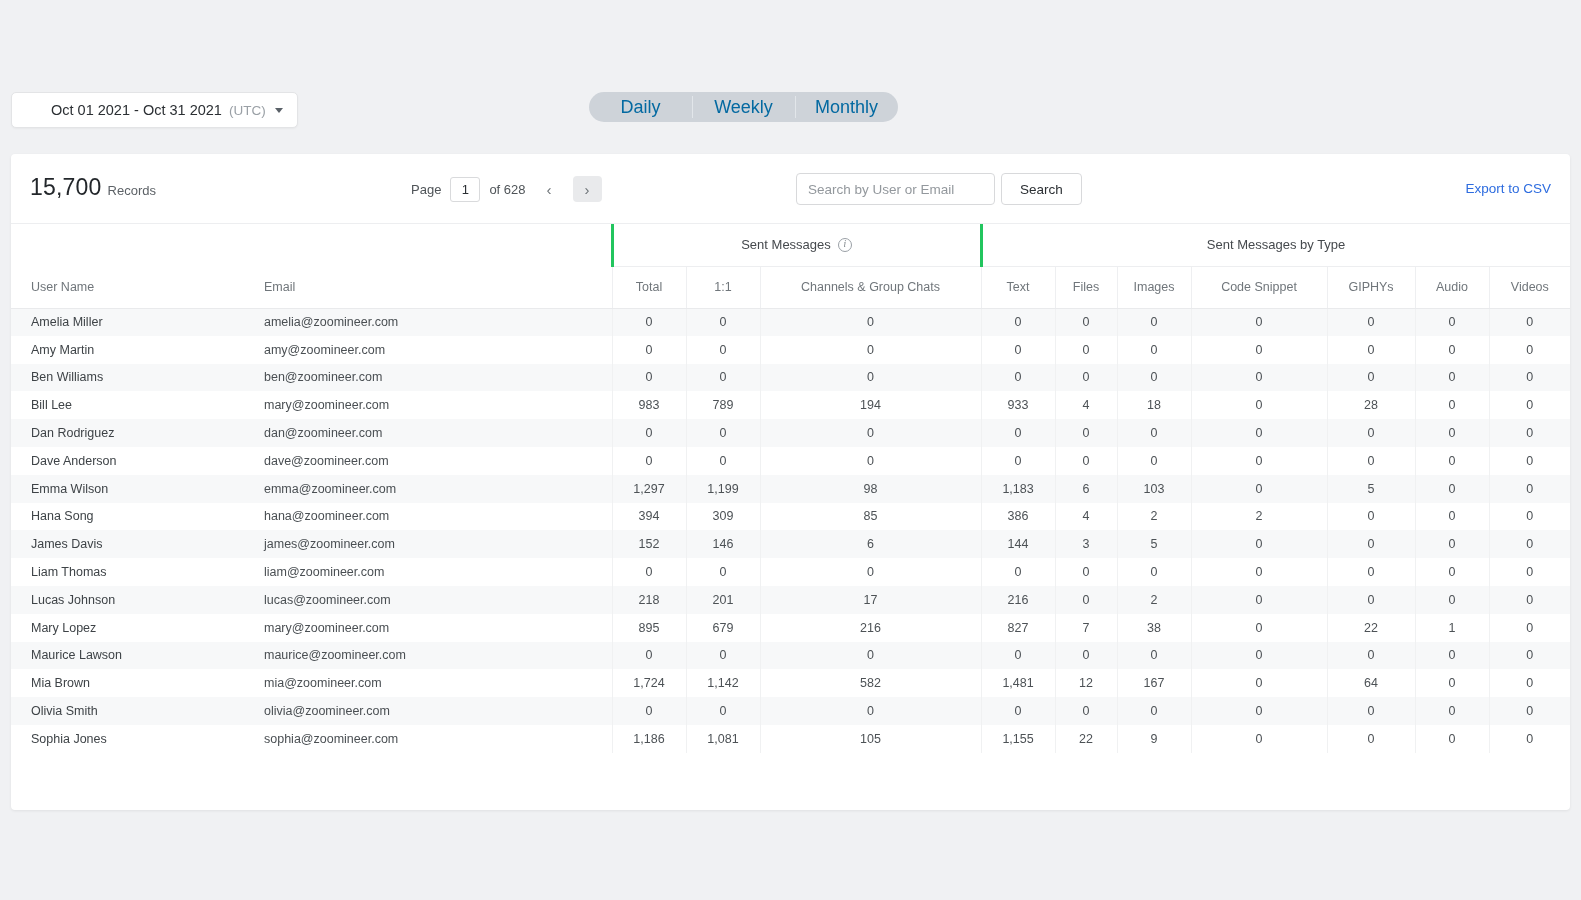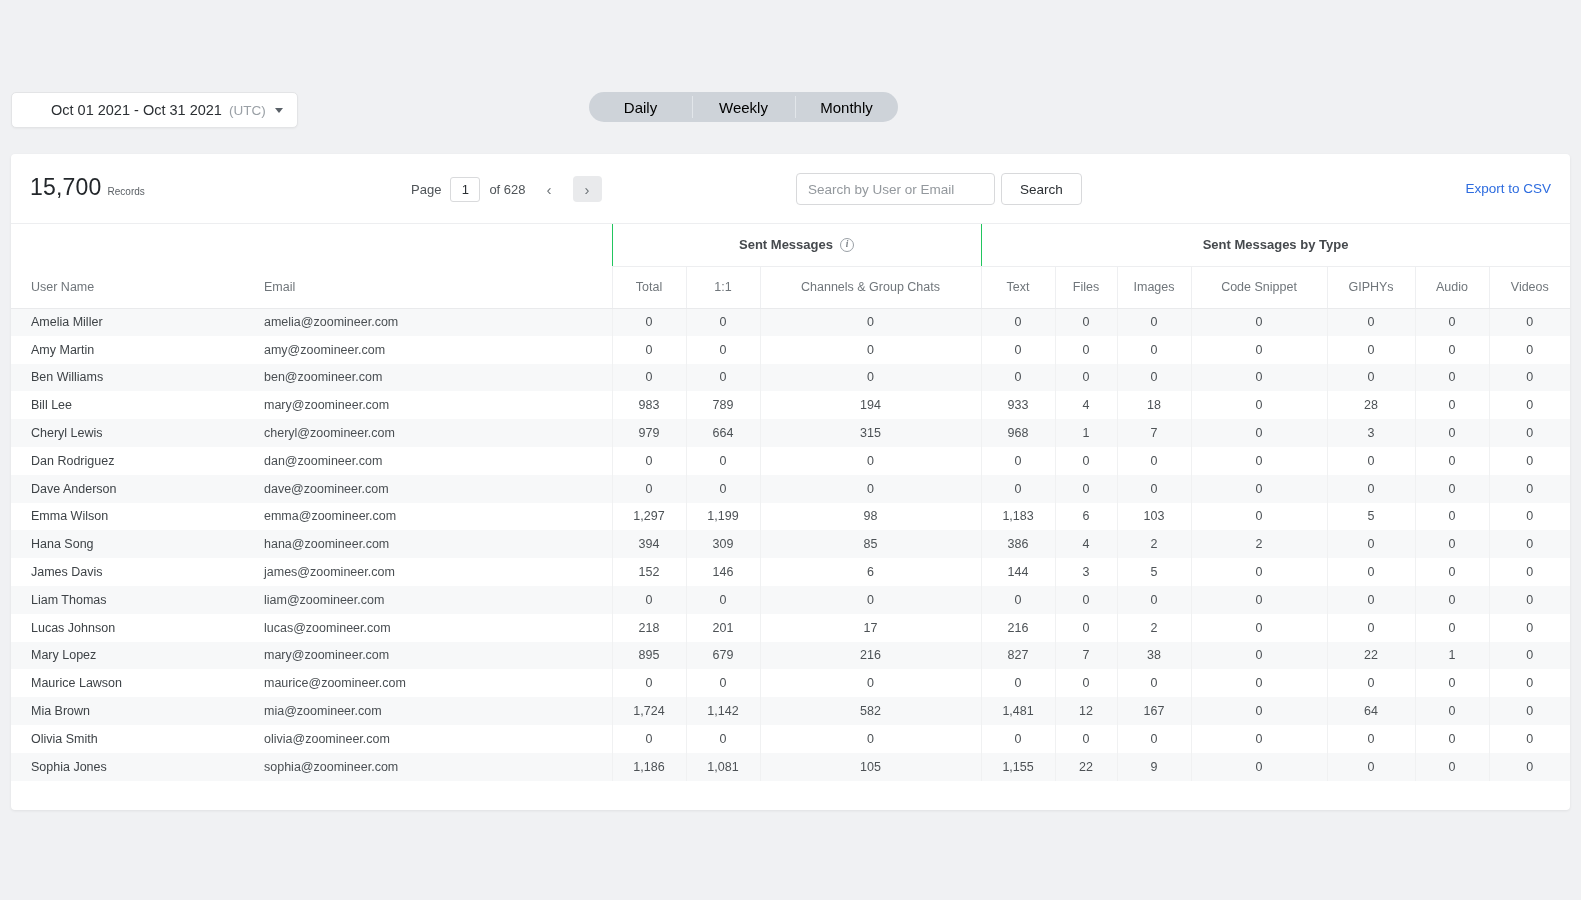--- a/index.html
+++ b/index.html
@@ -39,21 +39,21 @@
   .segmented {
     position: absolute; left: 589px; top: 0;
     display: flex; height: 30px;
     background: #ced3d9;
     border-radius: 15px;
     overflow: hidden;
   }
   .seg {
     width: 103px; height: 30px;
     display: flex; align-items: center; justify-content: center;
-    font-size: 15px; color: #000000;
+    font-size: 18px; color: #0369a1;
     cursor: pointer;
     position: relative;
   }
   .seg + .seg::before {
     content: ""; position: absolute; left: 0; top: 4px;
     width: 1px; height: 22px; background: #e2e6ea;
   }
 
   
   .card {
@@ -68,21 +68,21 @@
   .toolbar {
     position: relative; height: 70px;
     border-bottom: 1px solid #edeef0;
     padding-left: 32px;
   }
   .records {
     position: absolute; left: 19px; top: 20px;
     display: flex; align-items: baseline; gap: 6px;
   }
   .records .num { font-size: 23px; color: #23272b; font-weight: 400; letter-spacing: .2px; }
-  .records .lbl { font-size: 10px; color: #5c6166; }
+  .records .lbl { font-size: 13px; color: #5c6166; }
 
   .pager {
     position: absolute; left: 400px; top: 22px;
     display: flex; align-items: center; gap: 9px;
     font-size: 13px; color: #4f5458;
   }
   .pager .page-input {
     width: 30px; height: 25px;
     border: 1px solid #d9dadc; border-radius: 3px;
     background: #fff; color: #2b2f33;
@@ -127,23 +127,23 @@
   
   table.grid { width: 100%; border-collapse: collapse; table-layout: fixed; }
   table.grid th, table.grid td {
     font-weight: 400; text-align: center;
     font-size: 12.5px; color: #4d5256;
   }
 
   tr.grouprow th { height: 42px; padding: 0; }
   tr.grouprow th.gap { border: none; }
   tr.grouprow th.grp {
-    border-left: 1px solid #22c55e;
+    border-left: 3px solid #22c55e;
     border-bottom: 1px solid #edeef0;
-    color: #45494d; font-size: 13px; font-weight: bold;
+    color: #45494d; font-size: 13px;
   }
   tr.grouprow th.grp.last { border-right: 1px solid #e9eaec; }
   .grp-inner { display: flex; align-items: center; justify-content: center; gap: 7px; }
   .info-icon {
     display: inline-flex; align-items: center; justify-content: center;
     width: 14px; height: 14px; border-radius: 50%;
     border: 1px solid #9aa0a6; color: #7c8287;
     font-size: 9.5px; font-style: italic; line-height: 1;
     font-family: "Liberation Serif", serif;
   }
@@ -306,34 +306,20 @@
             <td class="sep">194</td>
             <td class="sep">933</td>
             <td class="sep">4</td>
             <td class="sep">18</td>
             <td class="sep">0</td>
             <td class="sep">28</td>
             <td class="sep">0</td>
             <td class="sep">0</td>
           </tr>
           <tr>
-            <td class="user">Cheryl Lewis</td>
-            <td class="email">cheryl@zoomineer.com</td>
-            <td class="sep">979</td>
-            <td class="sep">664</td>
-            <td class="sep">315</td>
-            <td class="sep">968</td>
-            <td class="sep">1</td>
-            <td class="sep">7</td>
-            <td class="sep">0</td>
-            <td class="sep">3</td>
-            <td class="sep">0</td>
-            <td class="sep">0</td>
-          </tr>
-          <tr>
             <td class="user">Dan Rodriguez</td>
             <td class="email">dan@zoomineer.com</td>
             <td class="sep">0</td>
             <td class="sep">0</td>
             <td class="sep">0</td>
             <td class="sep">0</td>
             <td class="sep">0</td>
             <td class="sep">0</td>
             <td class="sep">0</td>
             <td class="sep">0</td>

